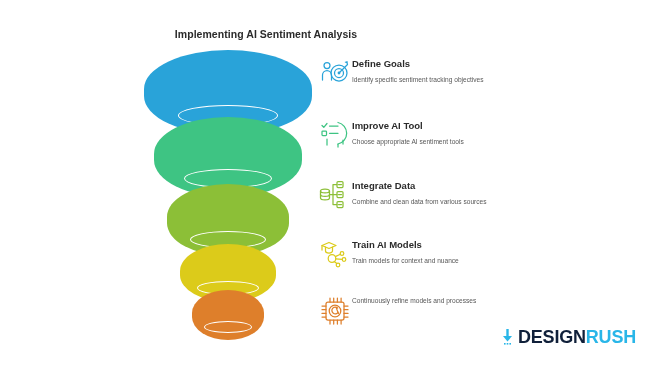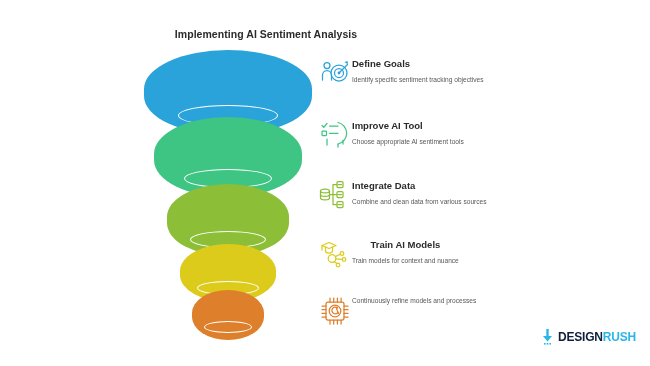--- a/index.html
+++ b/index.html
@@ -99,21 +99,21 @@
     display: flex;
     align-items: center;
     gap: 4px;
   }
   #logo-mark {
     width: 13px;
     height: 17px;
     display: block;
   }
   #logo-text {
-    font-size: 12px;
+    font-size: 18px;
     font-weight: bold;
     letter-spacing: -0.2px;
     line-height: 13px;
   }
   .logo-design { color: #10203a; }
   .logo-rush { color: #29b6e8; }
 </style>
 </head>
 <body>
 
@@ -185,21 +185,21 @@
         <rect x="19" y="3.5" width="6" height="6" rx="1" stroke="#8cbf37" fill="none" stroke-width="1.25" stroke-linecap="round" stroke-linejoin="round"></rect>
         <rect x="19" y="13.5" width="6" height="6" rx="1" stroke="#8cbf37" fill="none" stroke-width="1.25" stroke-linecap="round" stroke-linejoin="round"></rect>
         <rect x="19" y="23.5" width="6" height="6" rx="1" stroke="#8cbf37" fill="none" stroke-width="1.25" stroke-linecap="round" stroke-linejoin="round"></rect>
         <path d="M20.5 6.5 h3 M20.5 16.5 h3 M20.5 26.5 h3" stroke="#8cbf37" fill="none" stroke-width="1.25" stroke-linecap="round" stroke-linejoin="round"></path>
       </svg>
       <div class="step-text">
         <p class="step-title">Integrate Data</p>
         <p class="step-desc">Combine and clean data from various sources</p>
       </div>
     </div>
-    <div class="step" style="top: 181px; text-align: center;">
+    <div class="step" style="top: 181px;">
       <svg class="step-icon" viewBox="0 0 34 34">
         <path d="M4 8.5 L11 5.5 L18 8.5 L11 11.5 Z" stroke="#dccb1a" fill="none" stroke-width="1.25" stroke-linecap="round" stroke-linejoin="round"></path>
         <path d="M4 8.5 V13" stroke="#dccb1a" fill="none" stroke-width="1.25" stroke-linecap="round" stroke-linejoin="round"></path>
         <path d="M7.5 10 V14 a3.5 2 0 0 0 7 0 V10" stroke="#dccb1a" fill="none" stroke-width="1.25" stroke-linecap="round" stroke-linejoin="round"></path>
         <circle cx="14" cy="21.5" r="3.8" stroke="#dccb1a" fill="none" stroke-width="1.25" stroke-linecap="round" stroke-linejoin="round"></circle>
         <circle cx="24" cy="16.5" r="1.8" stroke="#dccb1a" fill="none" stroke-width="1.25" stroke-linecap="round" stroke-linejoin="round"></circle>
         <circle cx="26" cy="22.5" r="1.8" stroke="#dccb1a" fill="none" stroke-width="1.25" stroke-linecap="round" stroke-linejoin="round"></circle>
         <circle cx="20" cy="28" r="1.8" stroke="#dccb1a" fill="none" stroke-width="1.25" stroke-linecap="round" stroke-linejoin="round"></circle>
         <path d="M17.3 19.6 L22.4 17.2" stroke="#dccb1a" fill="none" stroke-width="1.25" stroke-linecap="round" stroke-linejoin="round"></path>
         <path d="M17.8 21.8 L24.2 22.4" stroke="#dccb1a" fill="none" stroke-width="1.25" stroke-linecap="round" stroke-linejoin="round"></path>

